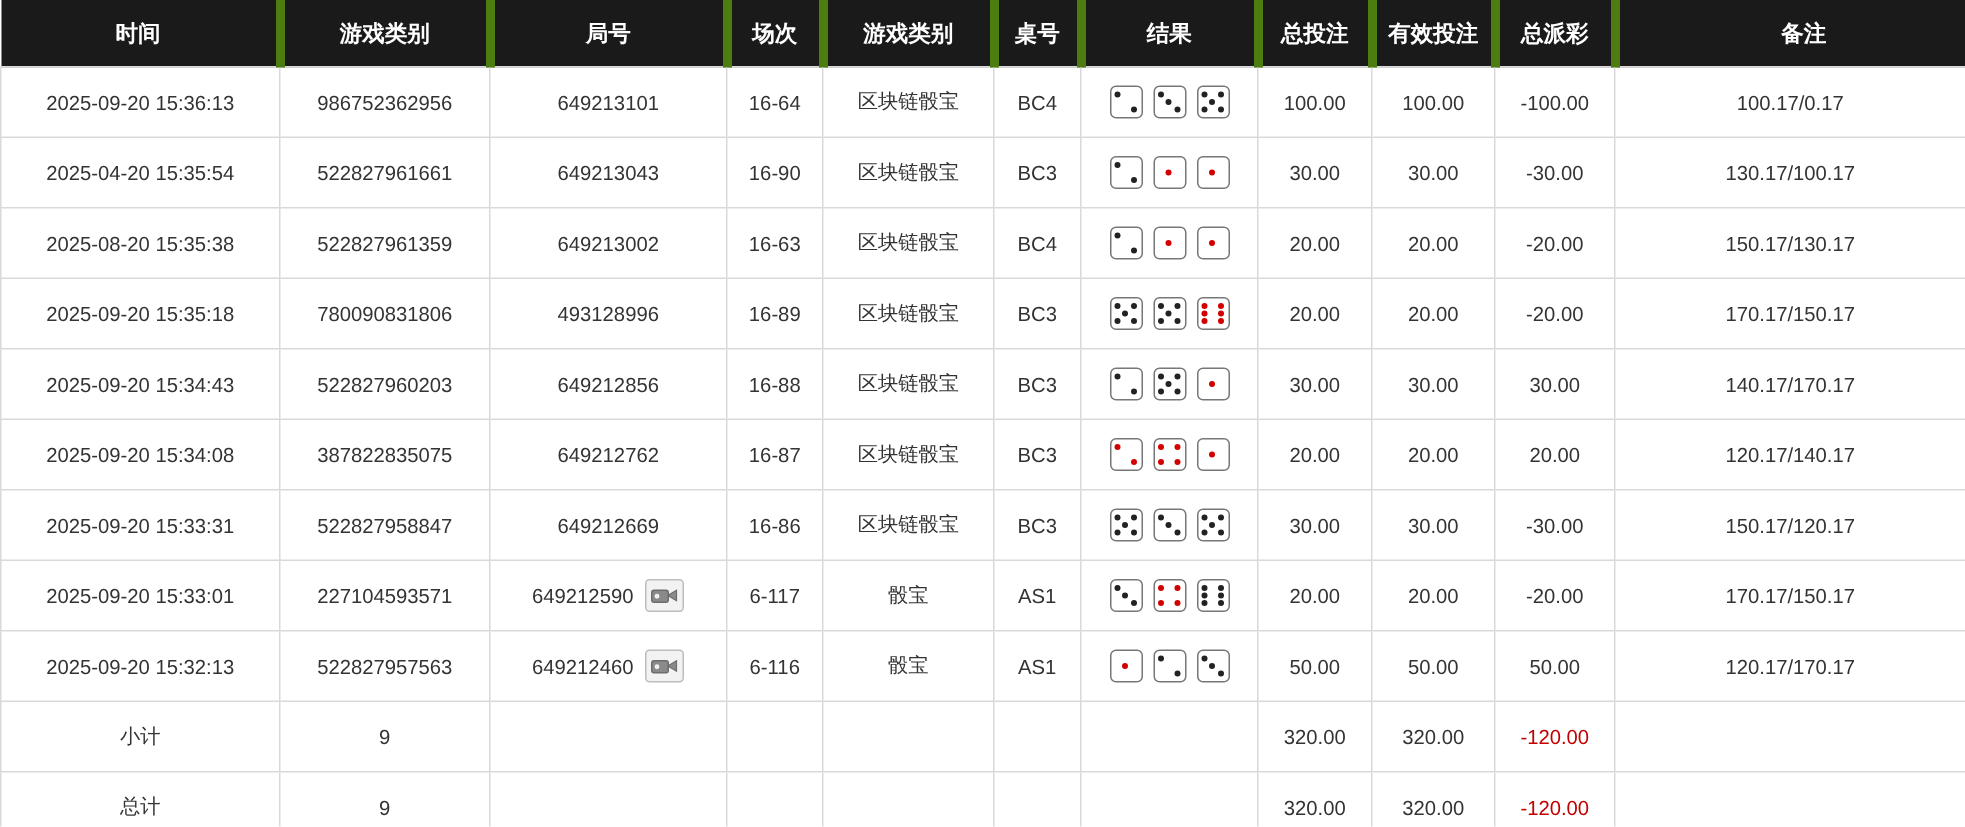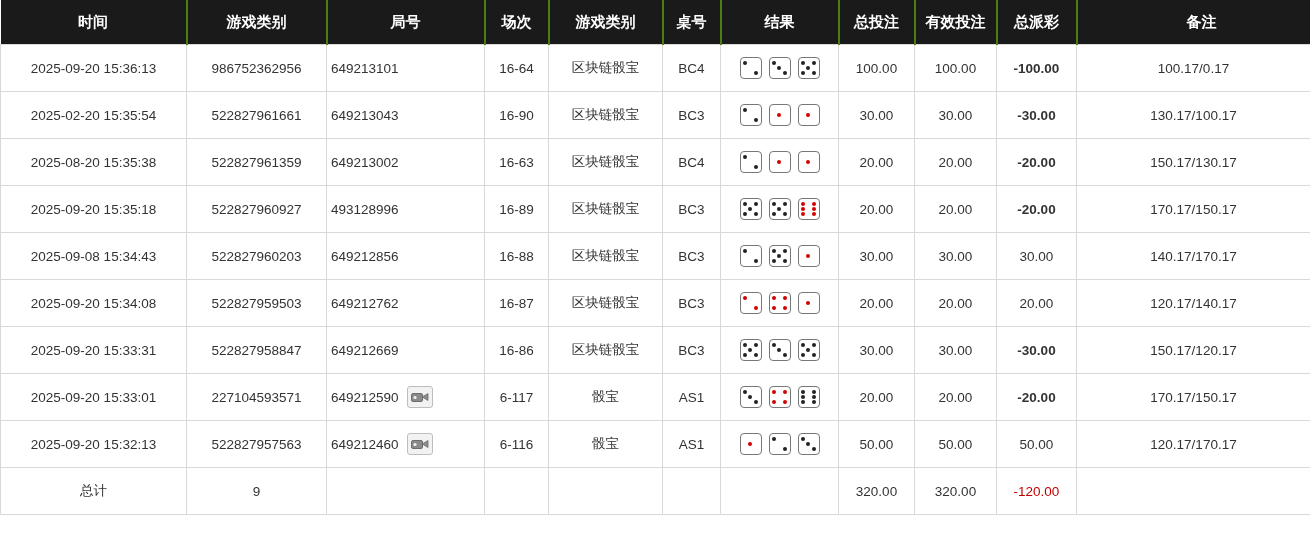--- a/index.html
+++ b/index.html
@@ -22,39 +22,39 @@
     width: 1310px;
     table-layout: fixed;
   }
   table.bet-table thead th {
     background: #1a1a1a;
     color: #ffffff;
     font-size: 15px;
     font-weight: bold;
     height: 44px;
     text-align: center;
-    border-right: 2px solid #4d7c0f;
+    border-right: 6px solid #4d7c0f;
     padding: 0 2px;
   }
   table.bet-table thead th:last-child {
     border-right: none;
     padding-left: 17px;
   }
   table.bet-table tbody td {
     border: 1px solid #d9d9d9;
     height: 46px;
     text-align: center;
     font-size: 13.5px;
     color: #333333;
     padding: 0 4px;
     background: #ffffff;
     vertical-align: middle;
   }
   td.num-blue { color: #1a62d6; }
-  td.num-red  { color: #e00000; font-weight: bold; }
+  td.num-red  { color: #e00000; }
   td.num-dark { color: #333333; }
 
   tr.summary td {
     background: #b3b3b3;
     color: #ffffff;
     font-size: 13.5px;
     height: 38px;
     border: 1px solid #c9c9c9;
   }
   tr.summary td.red-sum { color: #c30000; }
@@ -92,21 +92,21 @@
   .p-tr { grid-area: 1 / 3; }
   .p-ml { grid-area: 2 / 1; }
   .p-mc { grid-area: 2 / 2; }
   .p-mr { grid-area: 2 / 3; }
   .p-bl { grid-area: 3 / 1; }
   .p-br { grid-area: 3 / 3; }
 
   .round-cell {
     display: flex;
     align-items: center;
-    justify-content: flex-start;
+    justify-content: center;
     gap: 8px;
   }
   .video-icon {
     width: 26px;
     height: 22px;
     border: 1px solid #bdbdbd;
     border-radius: 3px;
     background: #f2f2f2;
     display: inline-flex;
     align-items: center;
@@ -178,21 +178,21 @@
                 <i class="p-br"></i>
               </span>
             </div>
           </td>
           <td class="num-blue">100.00</td>
           <td class="num-dark">100.00</td>
           <td class="num-red">-100.00</td>
           <td>100.17/0.17</td>
         </tr>
         <tr>
-          <td>2025-02-20 15:35:54</td>
+          <td>2025-04-20 15:35:54</td>
           <td>522827961661</td>
           <td>
             <div class="round-cell">
               <span>649213043</span>
             </div>
           </td>
           <td>16-90</td>
           <td>区块链骰宝</td>
           <td>BC3</td>
           <td>
@@ -239,21 +239,21 @@
               </span>
             </div>
           </td>
           <td class="num-blue">20.00</td>
           <td class="num-dark">20.00</td>
           <td class="num-red">-20.00</td>
           <td>150.17/130.17</td>
         </tr>
         <tr>
           <td>2025-09-20 15:35:18</td>
-          <td>522827960927</td>
+          <td>780090831806</td>
           <td>
             <div class="round-cell">
               <span>493128996</span>
             </div>
           </td>
           <td>16-89</td>
           <td>区块链骰宝</td>
           <td>BC3</td>
           <td>
             <div class="dice-cell">
@@ -280,21 +280,21 @@
                 <i class="p-br red"></i>
               </span>
             </div>
           </td>
           <td class="num-blue">20.00</td>
           <td class="num-dark">20.00</td>
           <td class="num-red">-20.00</td>
           <td>170.17/150.17</td>
         </tr>
         <tr>
-          <td>2025-09-08 15:34:43</td>
+          <td>2025-09-20 15:34:43</td>
           <td>522827960203</td>
           <td>
             <div class="round-cell">
               <span>649212856</span>
             </div>
           </td>
           <td>16-88</td>
           <td>区块链骰宝</td>
           <td>BC3</td>
           <td>
@@ -315,21 +315,21 @@
               </span>
             </div>
           </td>
           <td class="num-blue">30.00</td>
           <td class="num-dark">30.00</td>
           <td class="num-dark">30.00</td>
           <td>140.17/170.17</td>
         </tr>
         <tr>
           <td>2025-09-20 15:34:08</td>
-          <td>522827959503</td>
+          <td>387822835075</td>
           <td>
             <div class="round-cell">
               <span>649212762</span>
             </div>
           </td>
           <td>16-87</td>
           <td>区块链骰宝</td>
           <td>BC3</td>
           <td>
             <div class="dice-cell">
@@ -471,20 +471,33 @@
                 <i class="p-br"></i>
               </span>
             </div>
           </td>
           <td class="num-blue">50.00</td>
           <td class="num-dark">50.00</td>
           <td class="num-dark">50.00</td>
           <td>120.17/170.17</td>
         </tr>
         <tr class="summary">
+          <td>小计</td>
+          <td>9</td>
+          <td></td>
+          <td></td>
+          <td></td>
+          <td></td>
+          <td></td>
+          <td>320.00</td>
+          <td>320.00</td>
+          <td class="red-sum">-120.00</td>
+          <td></td>
+        </tr>
+        <tr class="summary">
           <td>总计</td>
           <td>9</td>
           <td></td>
           <td></td>
           <td></td>
           <td></td>
           <td></td>
           <td>320.00</td>
           <td>320.00</td>
           <td class="red-sum">-120.00</td>

